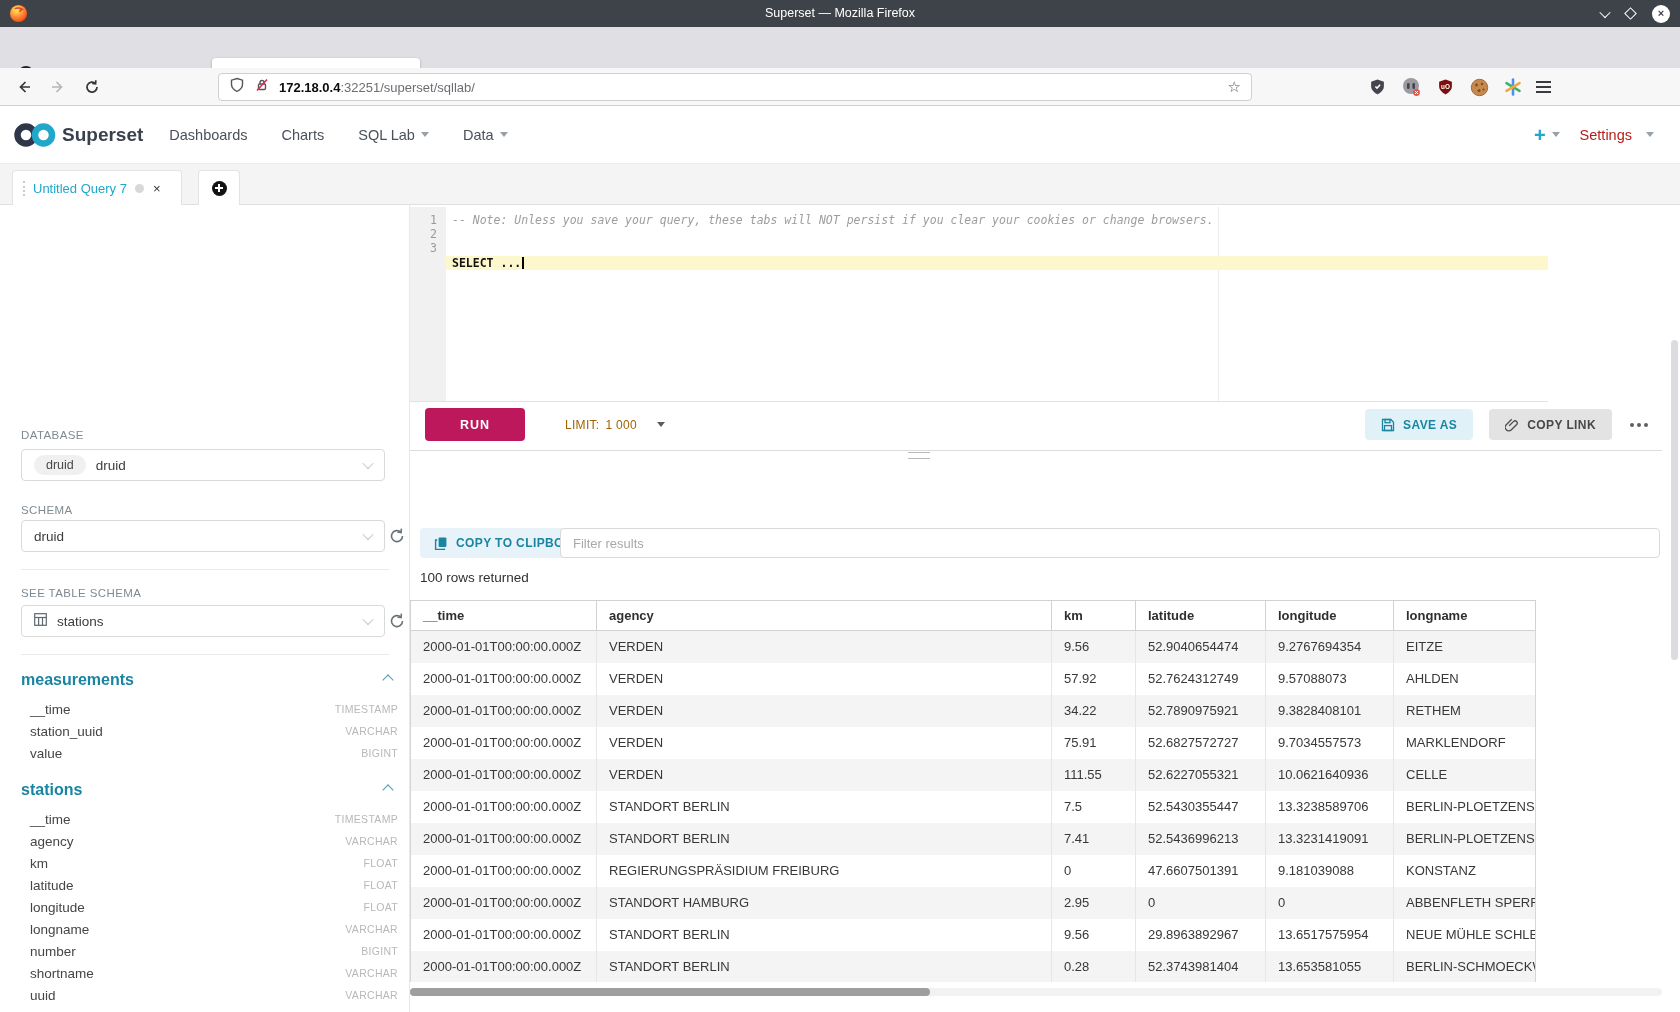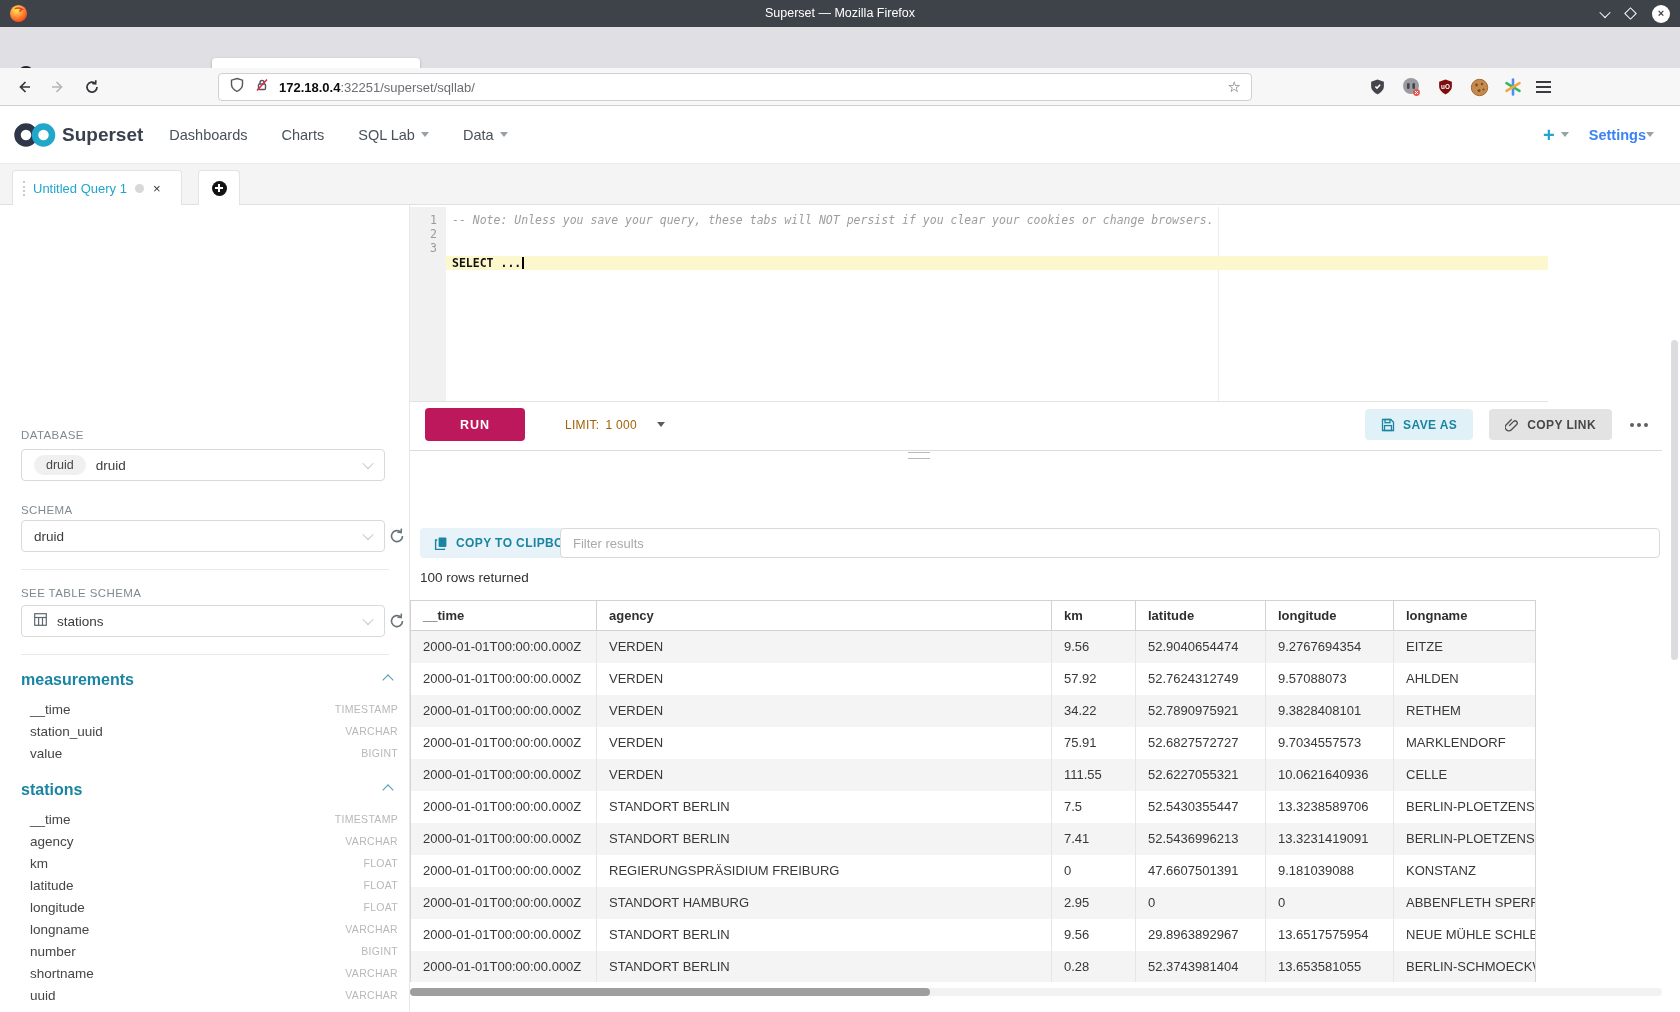--- a/index.html
+++ b/index.html
@@ -42,21 +42,21 @@
   
   .appnav{position:absolute;left:0;right:0;top:106px;height:58px;background:#fff;border-bottom:1px solid #ececec;display:flex;align-items:center;padding:0 26px 0 12px;}
   .brand{display:flex;align-items:center;gap:4px;}
   .brand-word{font-size:19px;font-weight:bold;color:#39404e;}
   .nav-items{display:flex;gap:34px;margin-left:26px;font-size:14.5px;color:#49515a;}
   .nav-item{display:flex;align-items:center;gap:6px;}
   .caret{width:0;height:0;border-left:4px solid transparent;border-right:4px solid transparent;border-top:5px solid #98a0a8;}
   .nav-right{margin-left:auto;display:flex;align-items:center;gap:20px;}
   .plus-group{display:flex;align-items:center;gap:6px;}
   .plus-teal{color:#20a7c9;font-size:20px;font-weight:bold;line-height:18px;}
-  .settings-group{display:flex;align-items:center;gap:0;font-size:14.5px;color:#3b82f6;font-weight:bold;}
+  .settings-group{display:flex;align-items:center;gap:14px;font-size:14.5px;color:#b91c1c;}
 
   
   .qtabs{position:absolute;left:0;right:0;top:164px;height:41px;background:#f4f4f4;border-bottom:1px solid #e0e0e0;}
   .qtab{position:absolute;left:12px;top:6px;height:35px;width:170px;background:#fff;border:1px solid #e3e3e3;border-bottom:none;border-radius:4px 4px 0 0;display:flex;align-items:center;padding:0 10px;gap:8px;}
   .drag-dots{height:15px;width:0;border-left:2px dotted #c9c9c9;}
   .qtab-label{color:#20a7c9;font-size:13px;white-space:nowrap;}
   .qtab-dot{width:9px;height:9px;border-radius:50%;background:#d8d8d8;}
   .qtab-close{color:#333;font-size:13px;margin-left:1px;}
   .addtab{position:absolute;left:198px;top:6px;width:42px;height:35px;background:#fff;border:1px solid #e3e3e3;border-bottom:none;border-radius:4px 4px 0 0;display:flex;align-items:center;justify-content:center;}
   .plus-circle{width:15px;height:15px;border-radius:50%;background:#121212;position:relative;}
@@ -294,21 +294,21 @@
       <span class="settings-group">
           <span>Settings</span>
           <span class="caret"></span>
         </span>
     </div>
   </div>
 
   <div class="qtabs">
     <div class="qtab">
       <span class="drag-dots"></span>
-      <span class="qtab-label">Untitled Query 1</span>
+      <span class="qtab-label">Untitled Query 7</span>
       <span class="qtab-dot"></span>
       <span class="qtab-close">×</span>
     </div>
     <div class="addtab">
       <span class="plus-circle"></span>
     </div>
   </div>
 
   <div class="sidebar">
     <span class="side-label" style="top:224px">DATABASE</span>

